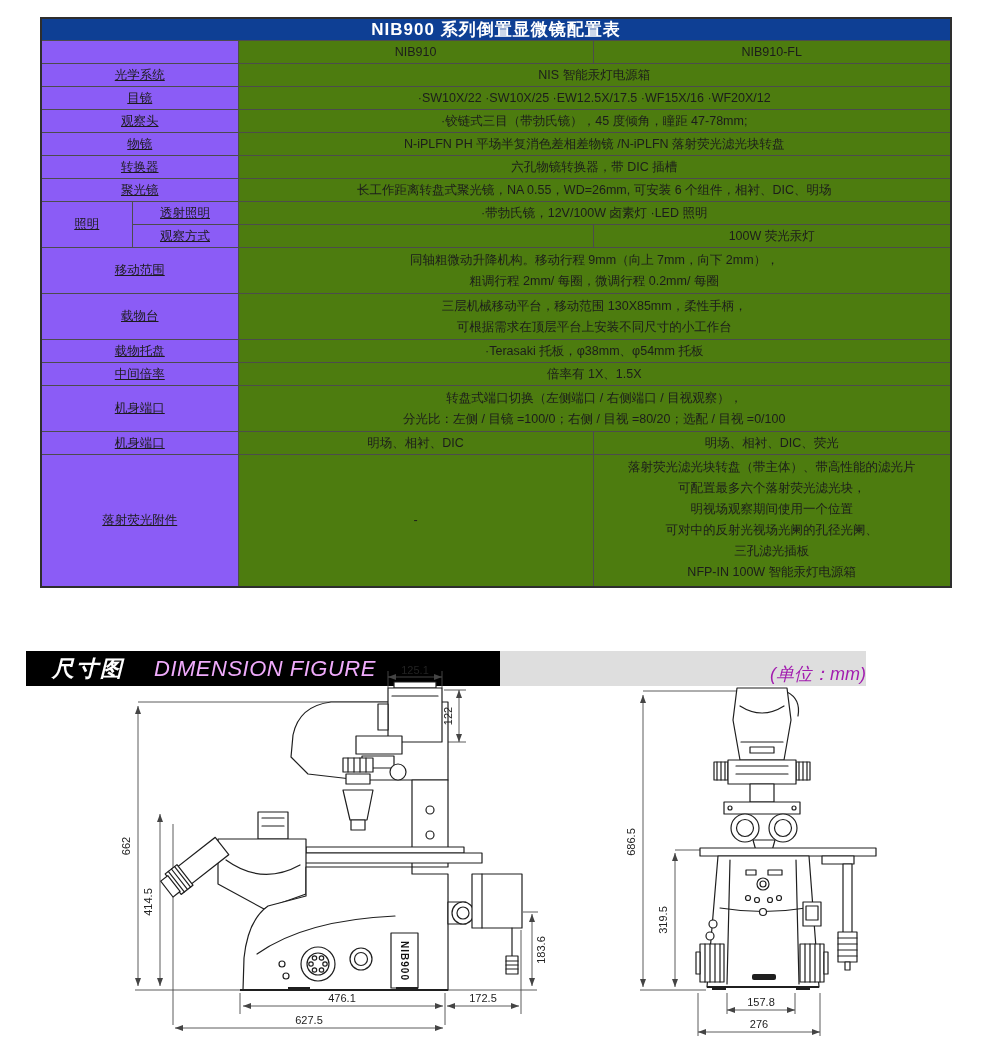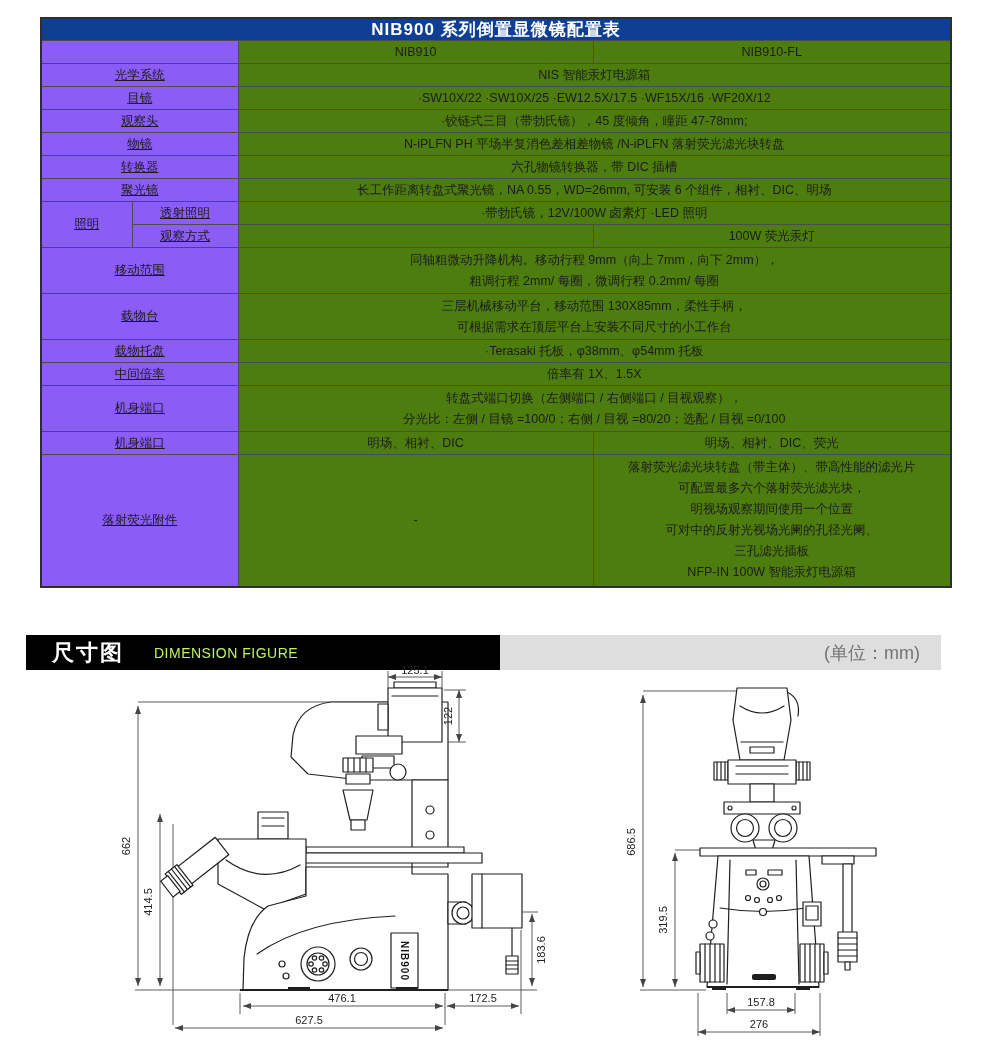--- a/index.html
+++ b/index.html
@@ -12,27 +12,27 @@
              border:2px solid #2e2e2e;}
   table.spec td{border:1px solid #4c4c4c;text-align:center;vertical-align:middle;
                 padding:0 4px;line-height:21px;}
   td.title{background:#0e3f94;color:#ffffff;font-size:17px;font-weight:bold;letter-spacing:1px;}
   td.lbl{background:#8b5cf6;text-decoration:underline;}
   td.val{background:#4d7c0f;}
   .pre{white-space:pre-line;margin-top:37px;}
   tr.h33{height:21px;} tr.h23{height:23px;} tr.h46{height:46px;} tr.h132{height:132px;}
 
   
-  .section-bar{position:absolute;top:635px;left:26px;width:915px;height:35px;display:flex;}
+  .section-bar{position:absolute;top:651px;left:26px;width:840px;height:35px;display:flex;font-style:italic;}
   .bar-black{width:474px;background:#000000;color:#ffffff;display:flex;align-items:center;
              padding-left:26px;box-sizing:border-box;}
   .bar-black .cn{font-size:22px;font-weight:bold;letter-spacing:2px;}
-  .bar-black .en{font-size:14px;margin-left:30px;letter-spacing:0.5px;color:#bef264;}
-  .bar-gray{flex:1;background:#dedede;display:flex;align-items:center;justify-content:flex-end;
-            padding-right:21px;color:#737373;font-size:18px;}
+  .bar-black .en{font-size:22px;margin-left:30px;letter-spacing:0.5px;color:#f0abfc;}
+  .bar-gray{flex:1;background:#dedede;display:flex;align-items:flex-end;justify-content:flex-end;
+            padding-right:0;color:#a21caf;font-size:18px;}
 
   
   .fig{position:absolute;}
   .fig-side{top:662px;left:60px;}
   .fig-front{top:662px;left:600px;}
   svg .dim{stroke:#4a4a4a;stroke-width:0.9;fill:none;}
   svg .mach{stroke:#1f1f1f;stroke-width:1.2;fill:#ffffff;stroke-linejoin:round;stroke-linecap:round;}
   svg .machl{stroke:#1f1f1f;stroke-width:1.2;fill:none;stroke-linecap:round;}
   svg .thick{stroke:#1f1f1f;stroke-width:2;fill:none;}
   svg .filld{fill:#1f1f1f;stroke:none;}

